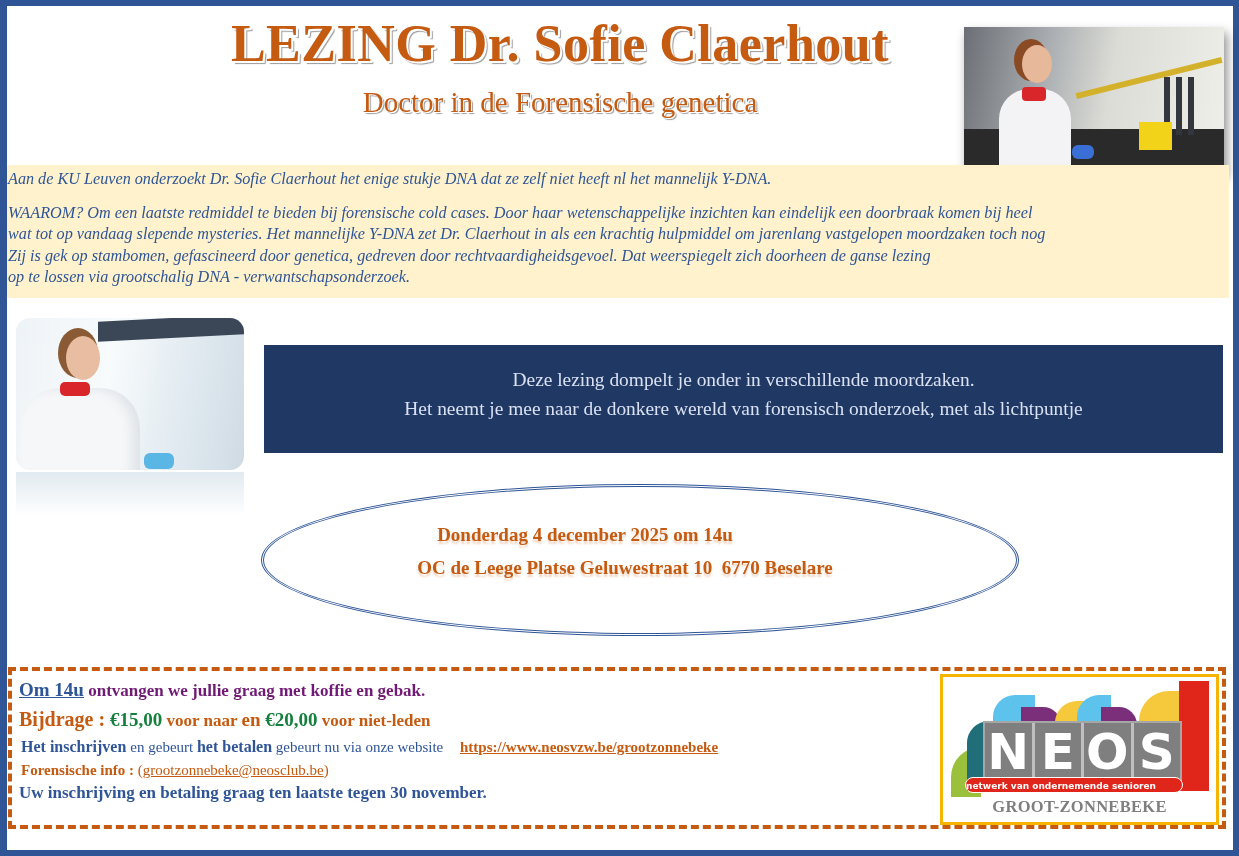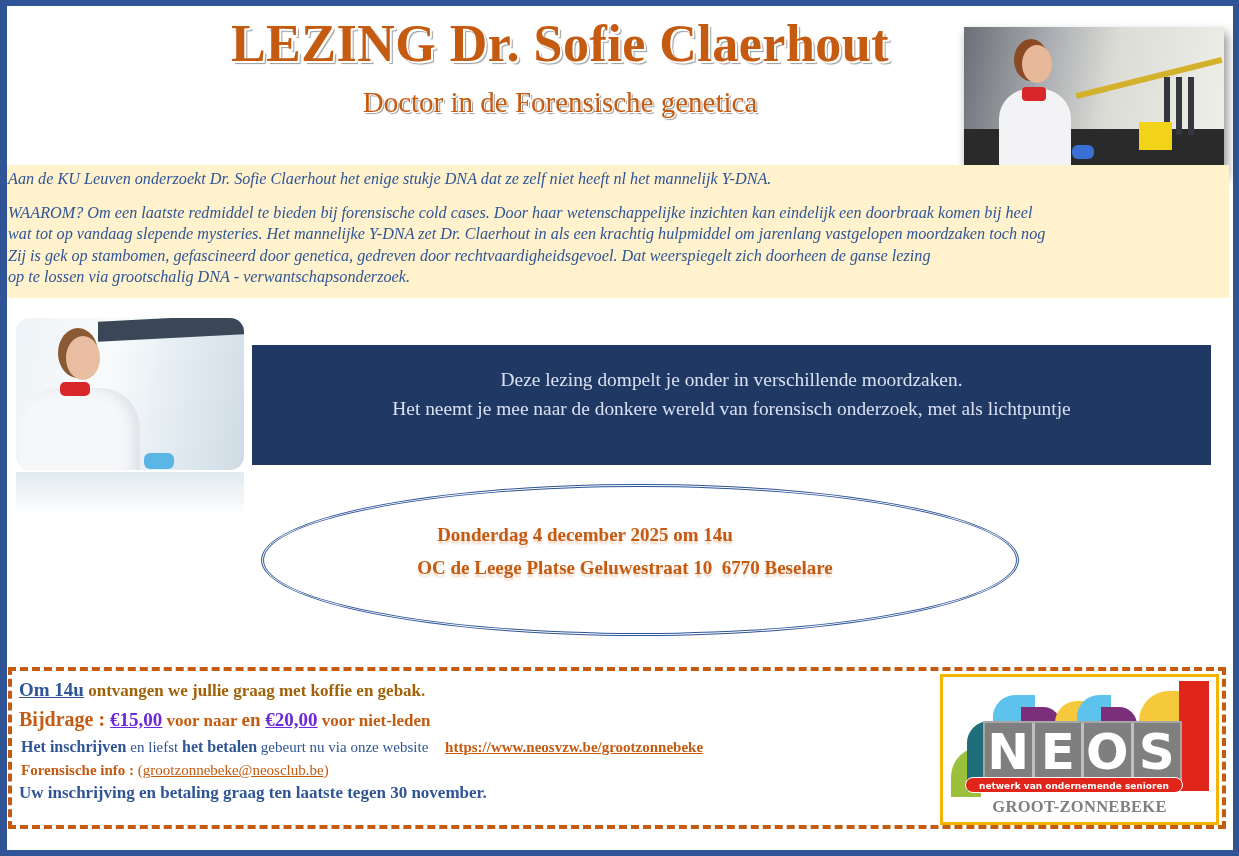--- a/index.html
+++ b/index.html
@@ -57,21 +57,21 @@
   .photo-side .collar { position: absolute; left: 44px; top: 64px; width: 30px; height: 14px; background: #d8262a; border-radius: 5px; }
   .photo-side .head { position: absolute; left: 50px; top: 18px; width: 34px; height: 44px; background: #e8bda2; border-radius: 50%; box-shadow: -5px -5px 0 3px #8a5a34; }
   .photo-side .glove { position: absolute; left: 128px; top: 135px; width: 30px; height: 16px; background: #5ab6e4; border-radius: 6px; }
   .photo-side .hood { position: absolute; left: 82px; top: 0; width: 146px; height: 20px; background: #3b4656; transform: skewY(-3deg); }
   .reflect {
     position: absolute; left: 16px; top: 472px; width: 228px; height: 44px;
     background: linear-gradient(180deg, rgba(205,220,230,0.6) 0%, rgba(255,255,255,0) 100%);
   }
 
   .banner {
-    position: absolute; left: 252px; top: 345px; width: 959px; height: 120px;
+    position: absolute; left: 264px; top: 345px; width: 959px; height: 108px;
     background: #203864; color: #D9E1F2; text-align: center;
     font-size: 19.4px; line-height: 29px; padding-top: 20px;
   }
   .banner .sep { color: #4472C4; }
   .banner .hl { color: #C55A11; font-weight: bold; }
 
   .ellipse {
     position: absolute; left: 261px; top: 484px; width: 758px; height: 152px;
     border-radius: 50%; border: 3px double #2F5597;
   }
@@ -84,26 +84,26 @@
   .ellipse-text .l2 { display: block; padding-right: 20px; white-space: pre; }
 
   .footer-box {
     position: absolute; left: 8px; top: 667px; width: 1218px; height: 162px;
     border: 4px dashed #C55A11;
   }
   .footer-text { position: absolute; left: 19px; top: 676px; color: #2F5597; }
   .ft-line { display: block; white-space: nowrap; }
   .l-om { font-size: 19px; line-height: 28px; }
   .l-om .u { font-weight: bold; text-decoration: underline; color: #2F5597; }
-  .l-om .o { color: #a16207; font-weight: bold; font-size: 17px; }
+  .l-om .o { color: #701a75; font-weight: bold; font-size: 17px; }
   .l-bij { font-size: 19px; line-height: 28px; }
   .l-bij .o { color: #C55A11; font-weight: bold; }
   .l-bij .o-big { color: #C55A11; font-weight: bold; font-size: 20px; }
   .l-bij .o-sm { color: #C55A11; font-weight: bold; font-size: 17px; }
-  .l-bij .u { font-weight: bold; text-decoration: underline; color: #6d28d9; }
+  .l-bij .u { font-weight: bold; color: #15803d; }
   .l-ins { font-size: 15px; line-height: 24px; padding-left: 2px; }
   .l-ins .b { font-weight: bold; font-size: 16px; }
   .l-ins .link { color: #C55A11; font-weight: bold; text-decoration: underline; margin-left: 13px; }
   .l-info { font-size: 15px; line-height: 22px; padding-left: 2px; color: #C55A11; font-weight: bold; }
   .l-info .mail { font-weight: normal; text-decoration: underline; color: #C55A11; }
   .l-info .par { font-weight: normal; }
   .l-uw { font-size: 17px; line-height: 24px; font-weight: bold; }
 
   .logo-box {
     position: absolute; left: 940px; top: 674px; width: 279px; height: 151px;
@@ -115,21 +115,21 @@
     background: #7f7f7f; border: 2px solid #a6a6a6; display: flex;
   }
   .logo-grey .cell {
     flex: 1; border-right: 3px solid #bfbfbf; color: #ffffff; font-family: "DejaVu Sans", sans-serif;
     font-weight: bold; font-size: 50px; line-height: 58px; text-align: center;
   }
   .logo-grey .cell:last-child { border-right: none; }
   .logo-pill {
     position: absolute; left: 22px; top: 100px; width: 218px; height: 16px; border-radius: 8px;
     background: #E0261B; color: #ffffff; font-family: "DejaVu Sans", sans-serif; font-weight: bold;
-    font-size: 9px; line-height: 16px; text-align: center; border: 1.5px solid #ffffff;
+    font-size: 9px; line-height: 16px; border: 1.5px solid #ffffff;
   }
   .logo-sub {
     position: absolute; left: 0; top: 120px; width: 273px; text-align: center;
     color: #7f7f7f; font-weight: bold; font-size: 16.5px; letter-spacing: 0.3px;
   }
 </style>
 </head>
 <body>
 
 <div class="frame"></div>
@@ -174,21 +174,21 @@
 <div class="ellipse"></div>
 <div class="ellipse-text">
   <span class="l1">Donderdag 4 december 2025 om 14u</span>
   <span class="l2">OC de Leege Platse Geluwestraat 10  6770 Beselare</span>
 </div>
 
 <div class="footer-box"></div>
 <div class="footer-text">
   <span class="ft-line l-om"><span class="u">Om 14u</span><span class="o"> ontvangen we jullie graag met koffie en gebak.</span></span>
   <span class="ft-line l-bij"><span class="o-big">Bijdrage : </span><span class="u">€15,00</span><span class="o-sm"> voor naar </span><span class="o">en</span> <span class="u">€20,00</span><span class="o-sm"> voor niet-leden</span></span>
-  <span class="ft-line l-ins"><span class="b">Het inschrijven </span><span>en liefst </span><span class="b">het betalen</span><span> gebeurt nu via onze website </span><a class="link">https://www.neosvzw.be/grootzonnebeke</a></span>
+  <span class="ft-line l-ins"><span class="b">Het inschrijven </span><span>en gebeurt </span><span class="b">het betalen</span><span> gebeurt nu via onze website </span><a class="link">https://www.neosvzw.be/grootzonnebeke</a></span>
   <span class="ft-line l-info"><span>Forensische info : </span><span class="par">(</span><a class="mail">grootzonnebeke@neosclub.be</a><span class="par">)</span></span>
   <span class="ft-line l-uw">Uw inschrijving en betaling graag ten laatste tegen 30 november.</span>
 </div>
 
 <div class="logo-box">
   <div class="logo-shape" style="left:8px;top:70px;width:30px;height:50px;background:#9BC13C;border-radius:30px 0 0 0;"></div>
   <div class="logo-shape" style="left:24px;top:44px;width:26px;height:70px;background:#1F6E7A;border-radius:22px 0 0 0;"></div>
   <div class="logo-shape" style="left:50px;top:18px;width:42px;height:30px;background:#5EC3EC;border-radius:22px 0 0 0;"></div>
   <div class="logo-shape" style="left:78px;top:30px;width:40px;height:18px;background:#7B2F7B;border-radius:0 18px 0 0;"></div>
   <div class="logo-shape" style="left:112px;top:24px;width:38px;height:24px;background:#F6C93C;border-radius:22px 0 0 0;"></div>

